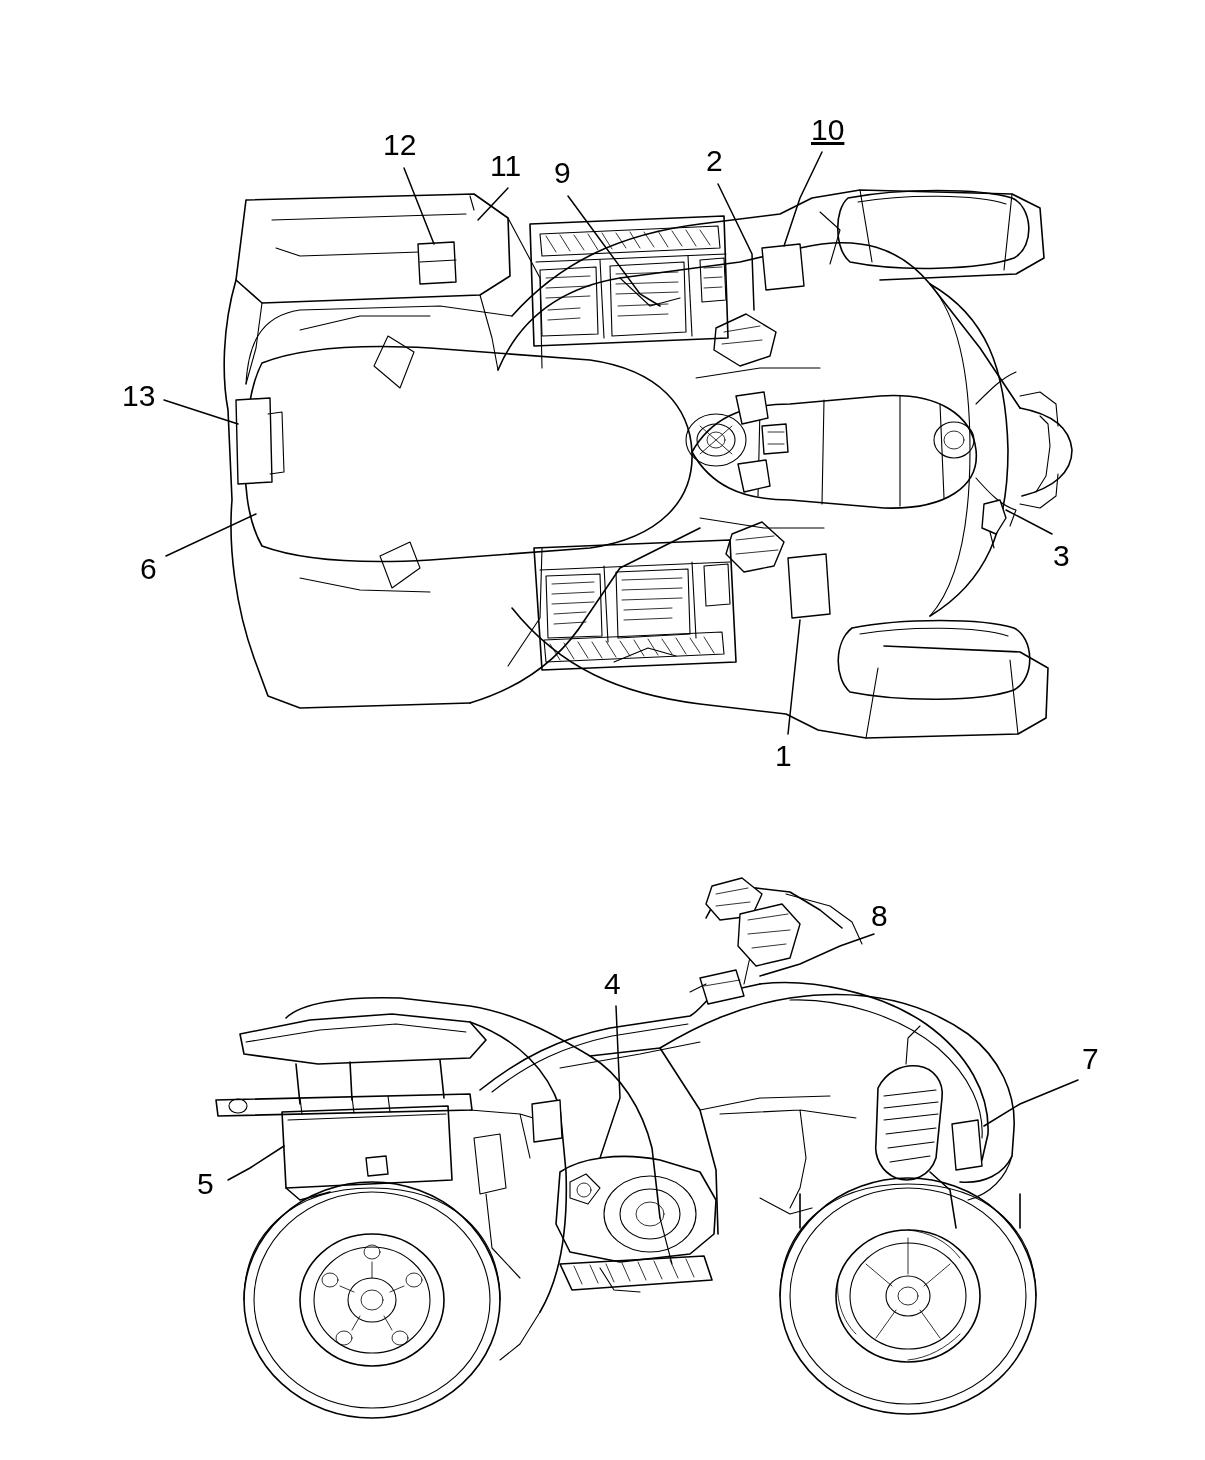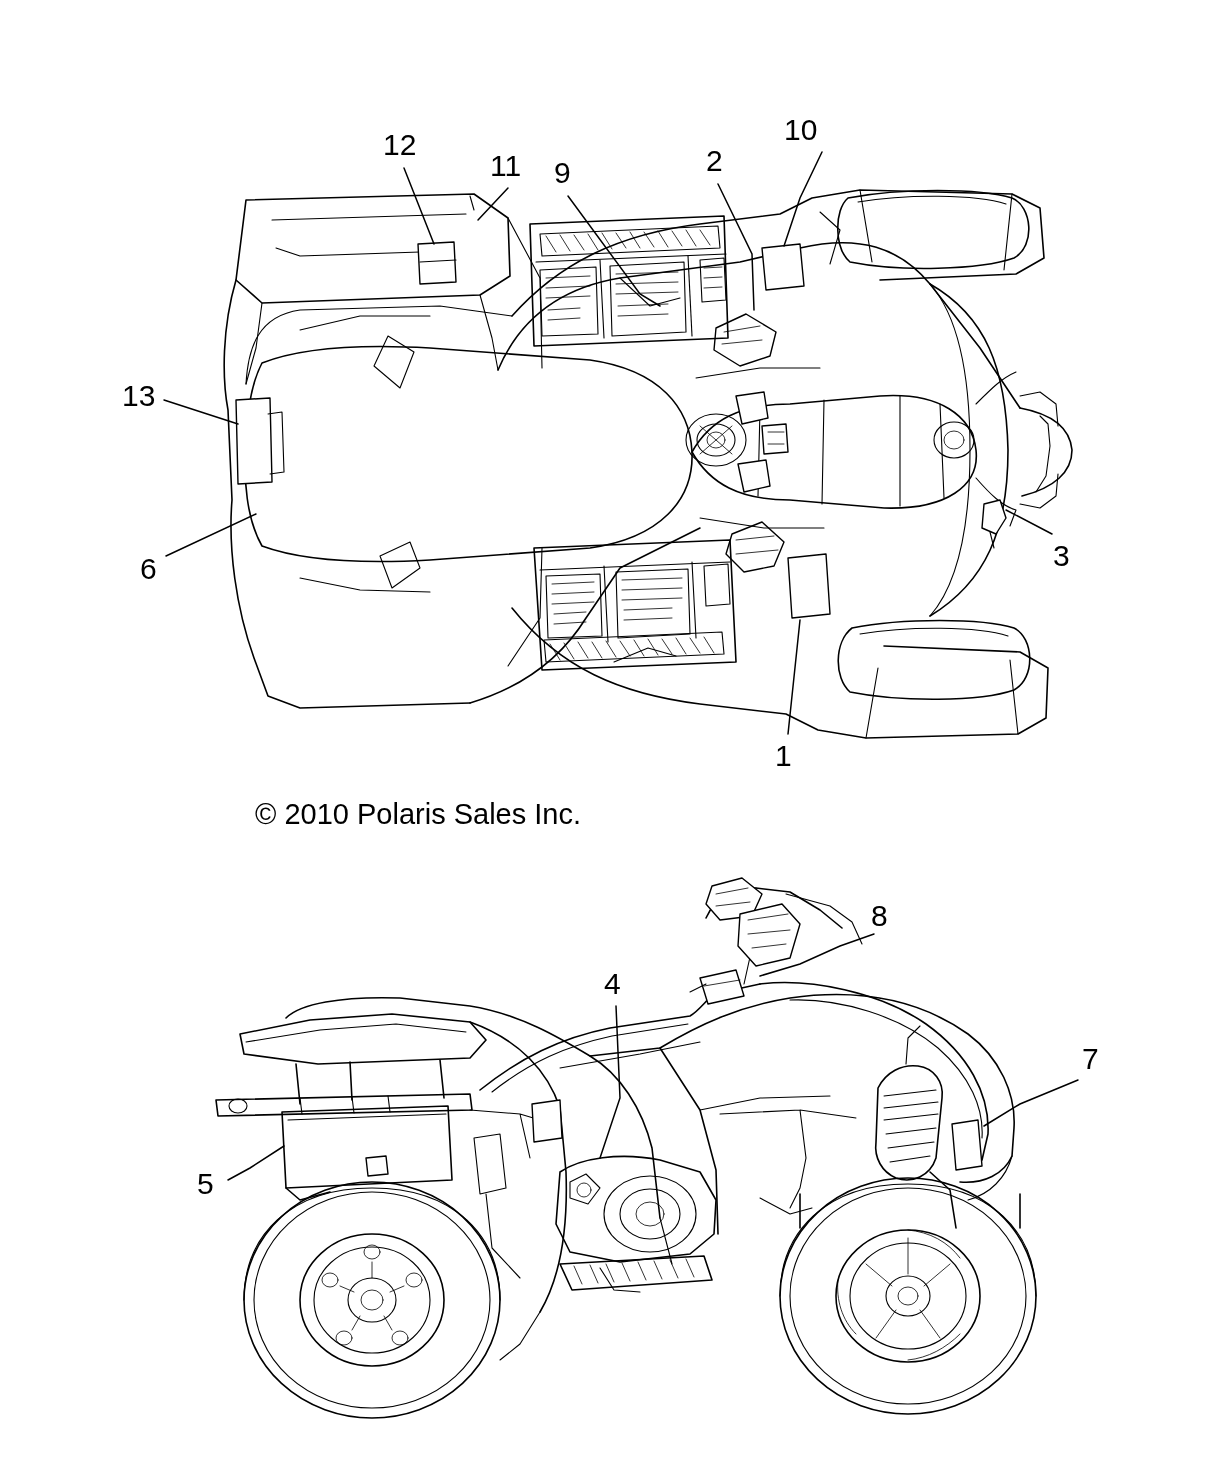--- a/index.html
+++ b/index.html
@@ -325,26 +325,25 @@
       <path class="leader" d="M228,1132 L250,1120 L284,1098"></path>
       <path class="leader" d="M1078,1032 L1020,1056 L984,1078"></path>
       <path class="leader" d="M874,886 L840,898 L800,916 L760,928"></path>
     </g>
   </svg>
 
   <div class="callout" style="left:383px; top:82px;">12</div>
   <div class="callout" style="left:490px; top:103px;">11</div>
   <div class="callout" style="left:554px; top:110px;">9</div>
   <div class="callout" style="left:706px; top:98px;">2</div>
-  <div class="callout" style="left:784px; top:67px;">10</div>
+  <div class="callout" style="left:811px; top:67px;text-decoration:underline;">10</div>
   <div class="callout" style="left:122px; top:333px;text-align:center;">13</div>
   <div class="callout" style="left:140px; top:506px;">6</div>
   <div class="callout" style="left:1053px; top:493px;">3</div>
   <div class="callout" style="left:775px; top:693px;">1</div>
 
-  <div class="copyright" style="left:255px; top:750px;">© 2010 Polaris Sales Inc.</div>
 
   <div class="callout" style="left:871px; top:853px;">8</div>
   <div class="callout" style="left:604px; top:921px;">4</div>
   <div class="callout" style="left:1082px; top:996px;">7</div>
   <div class="callout" style="left:197px; top:1121px;">5</div>
 
 </div>
 
 </body></html>

